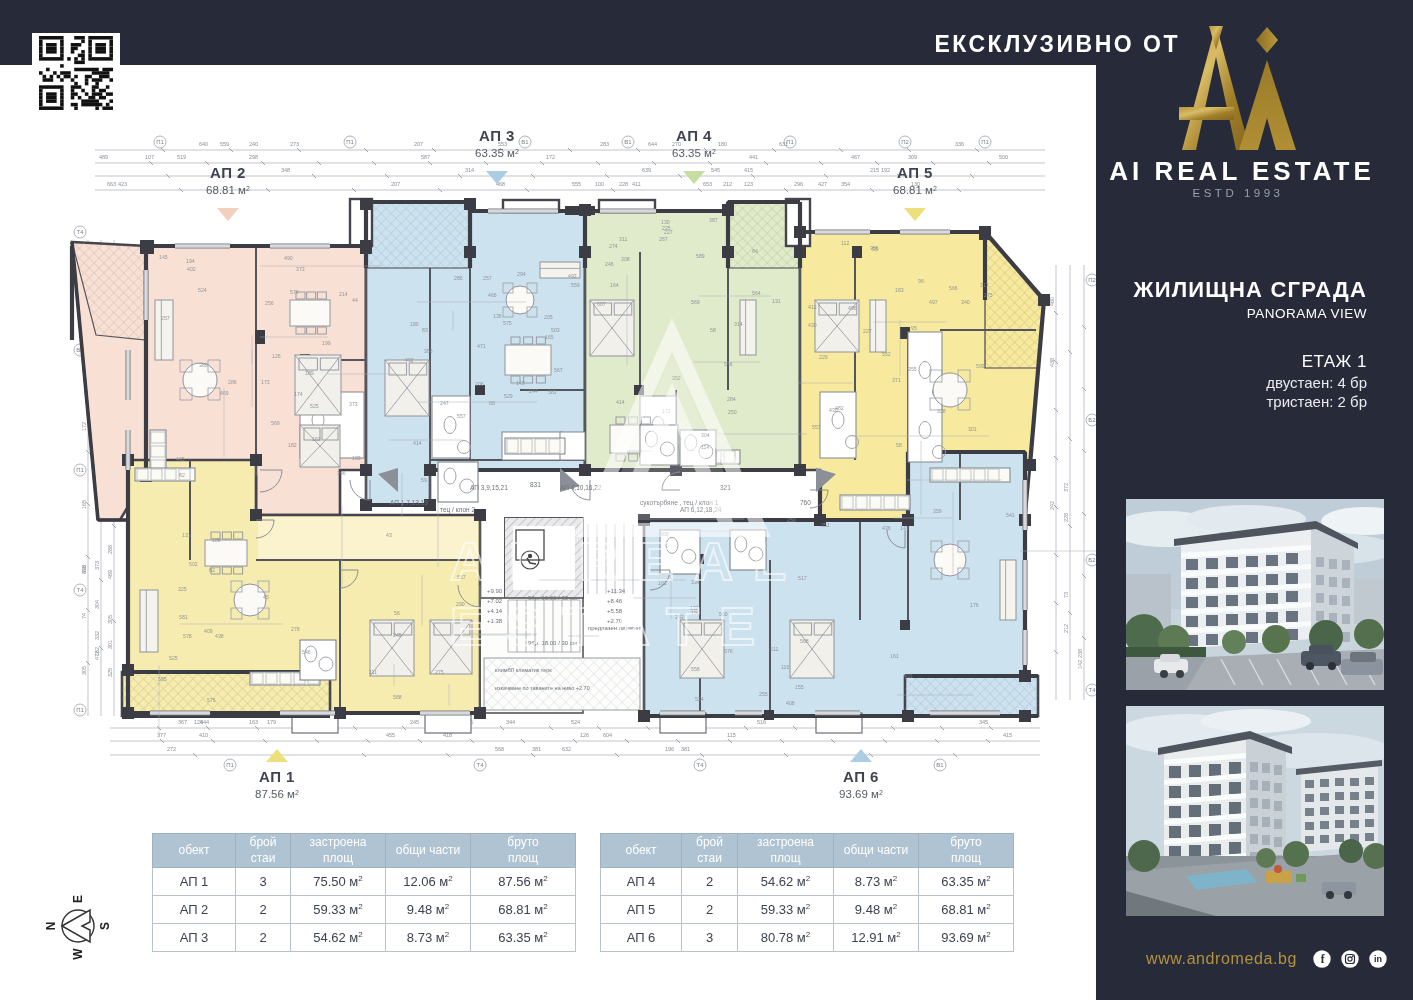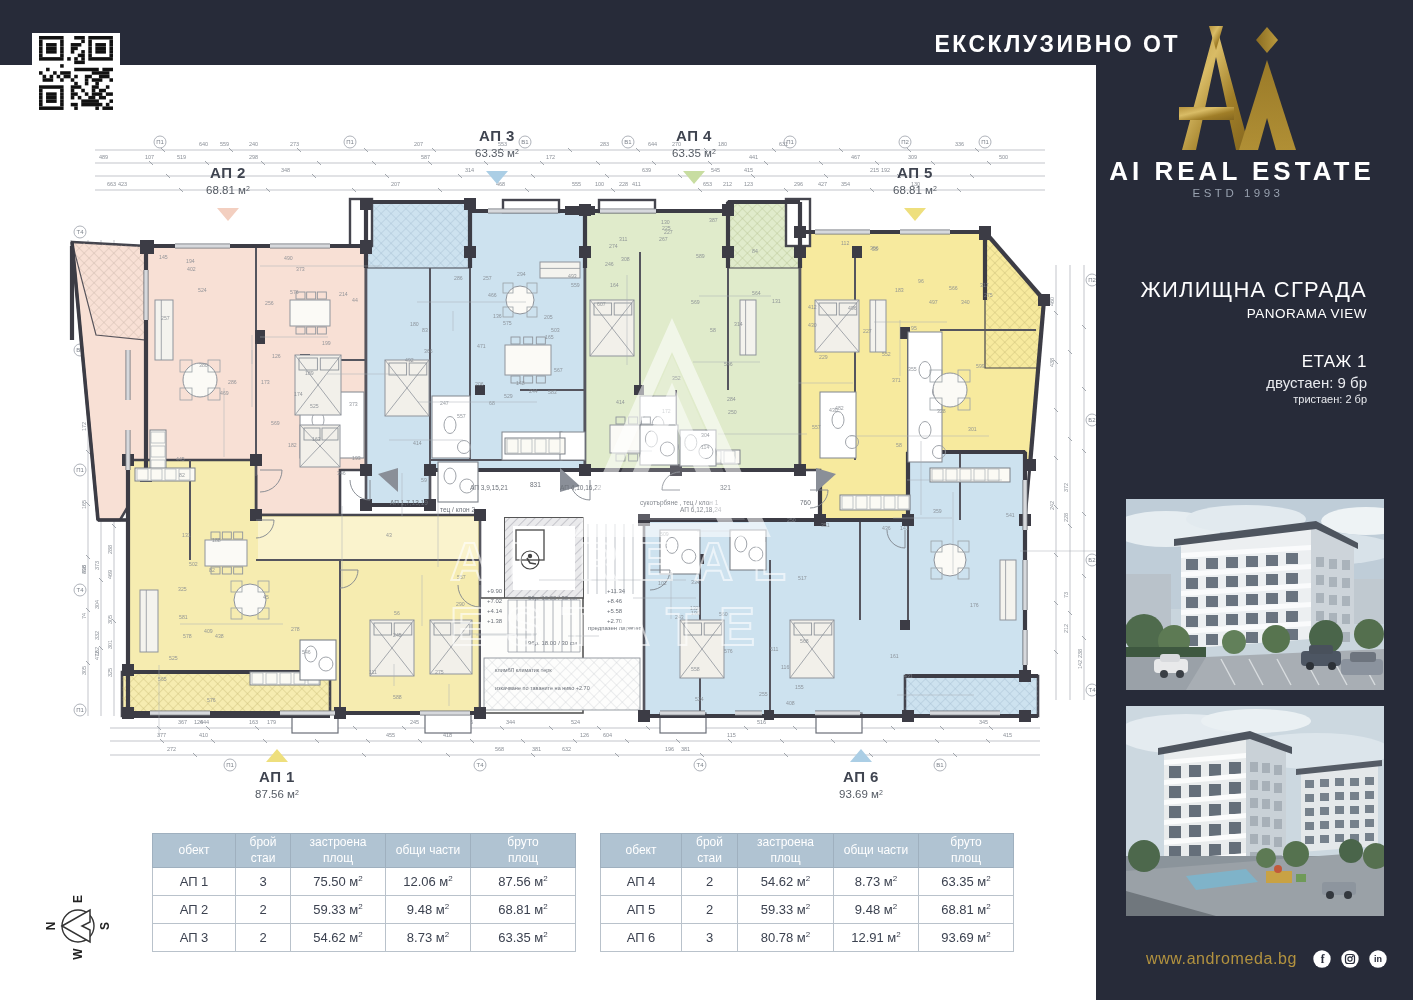--- a/index.html
+++ b/index.html
@@ -3,25 +3,25 @@
 <style>
 *{margin:0;padding:0;box-sizing:border-box}
 html,body{width:1413px;height:1000px;overflow:hidden;background:#fff;font-family:"Liberation Sans",sans-serif}
 #page{position:relative;width:1413px;height:840px;background:#fff}
 .topbar{position:absolute;left:0;top:0;width:1413px;height:65px;background:#272b39}
 .sidebar{position:absolute;left:1096px;top:0;width:317px;height:1000px;background:#272b39}
 .excl{position:absolute;top:31px;left:868px;width:312px;color:#fff;font-size:23px;font-weight:bold;letter-spacing:2.5px;text-align:right}
 .qrbox{position:absolute;left:32px;top:33px;width:88px;height:80px;background:#fff}
 .qrbox svg{position:absolute;left:7px;top:3px}
 .sb-txt{position:absolute;right:46px;text-align:right;color:#fff}
-#t-zhil{top:277px;font-size:22px;letter-spacing:1.2px;font-weight:normal;color:#fdfdfe}
+#t-zhil{top:277px;font-size:22px;letter-spacing:1.2px;font-weight:bold;color:#fdfdfe}
 #t-pan{top:306px;font-size:13.5px;font-weight:normal;letter-spacing:.5px}
 #t-etazh{top:352px;font-size:17px;font-weight:normal;letter-spacing:.5px}
 #t-dv{top:374px;font-size:15px;color:#e8eaee}
-#t-tri{top:393px;font-size:11px;color:#e8eaee}
+#t-tri{top:393px;font-size:15px;color:#e8eaee}
 .photo{position:absolute;left:1126px;width:258px;overflow:hidden}
 #ph1{top:499px;height:191px}
 #ph2{top:706px;height:210px}
 .url{position:absolute;left:1146px;top:950px;color:#b2923f;font-size:16px;letter-spacing:.6px}
 table.apt{position:absolute;border-collapse:collapse;font-size:13px;color:#3c4250;table-layout:fixed}
 table.apt th{background:#b0c3d2;color:#fff;font-weight:normal;font-size:12px;line-height:1.3;border:1px solid #9fb0bf;padding:1px 0}
 table.apt td{background:#fff;border:1px solid #b9c2cb;text-align:center;padding:0}
 sup{font-size:8px}
 </style></head>
 <body>
@@ -162,21 +162,21 @@
 <path d="M162 150 L171 118 L180 150 Z" fill="#272b39"></path>
 <path d="M156 96 L163 118 L152 150 L143 150 Z" fill="#272b39" opacity="0"></path>
 <path d="M171 40 m0 -13 l11 13 l-11 13 l-11 -13 Z" fill="url(#g3)"></path>
 <text x="146" y="180" text-anchor="middle" fill="#fff" font-size="26" font-weight="bold" letter-spacing="4" font-family="Liberation Sans,sans-serif">AI REAL ESTATE</text>
 <text x="142" y="197" text-anchor="middle" fill="#98a1af" font-size="11.5" letter-spacing="3.5" font-family="Liberation Sans,sans-serif">ESTD 1993</text>
 </g>
     </svg>
 <div class="sb-txt" id="t-zhil">ЖИЛИЩНА СГРАДА</div>
 <div class="sb-txt" id="t-pan">PANORAMA VIEW</div>
 <div class="sb-txt" id="t-etazh">ЕТАЖ 1</div>
-<div class="sb-txt" id="t-dv">двустаен: 9 бр</div>
+<div class="sb-txt" id="t-dv">двустаен: 4 бр</div>
 <div class="sb-txt" id="t-tri">тристаен: 2 бр</div>
 <div class="photo" id="ph1"><svg width="258" height="191" viewBox="0 0 258 191">
         <rect width="258" height="191" fill="#c9d5dd"></rect>
         <rect y="0" width="258" height="110" fill="#bfcdd8"></rect>
         <ellipse cx="40" cy="30" rx="55" ry="18" fill="#e6edf1"></ellipse>
         <ellipse cx="240" cy="22" rx="45" ry="14" fill="#eef3f5"></ellipse>
         <ellipse cx="200" cy="50" rx="70" ry="16" fill="#d8e2e9"></ellipse>
         <ellipse cx="120" cy="20" rx="60" ry="14" fill="#e2eaef"></ellipse>
         <rect x="0" y="75" width="45" height="55" fill="#b9c2ca"></rect>
         <rect x="215" y="80" width="43" height="45" fill="#c0c9d0"></rect>

